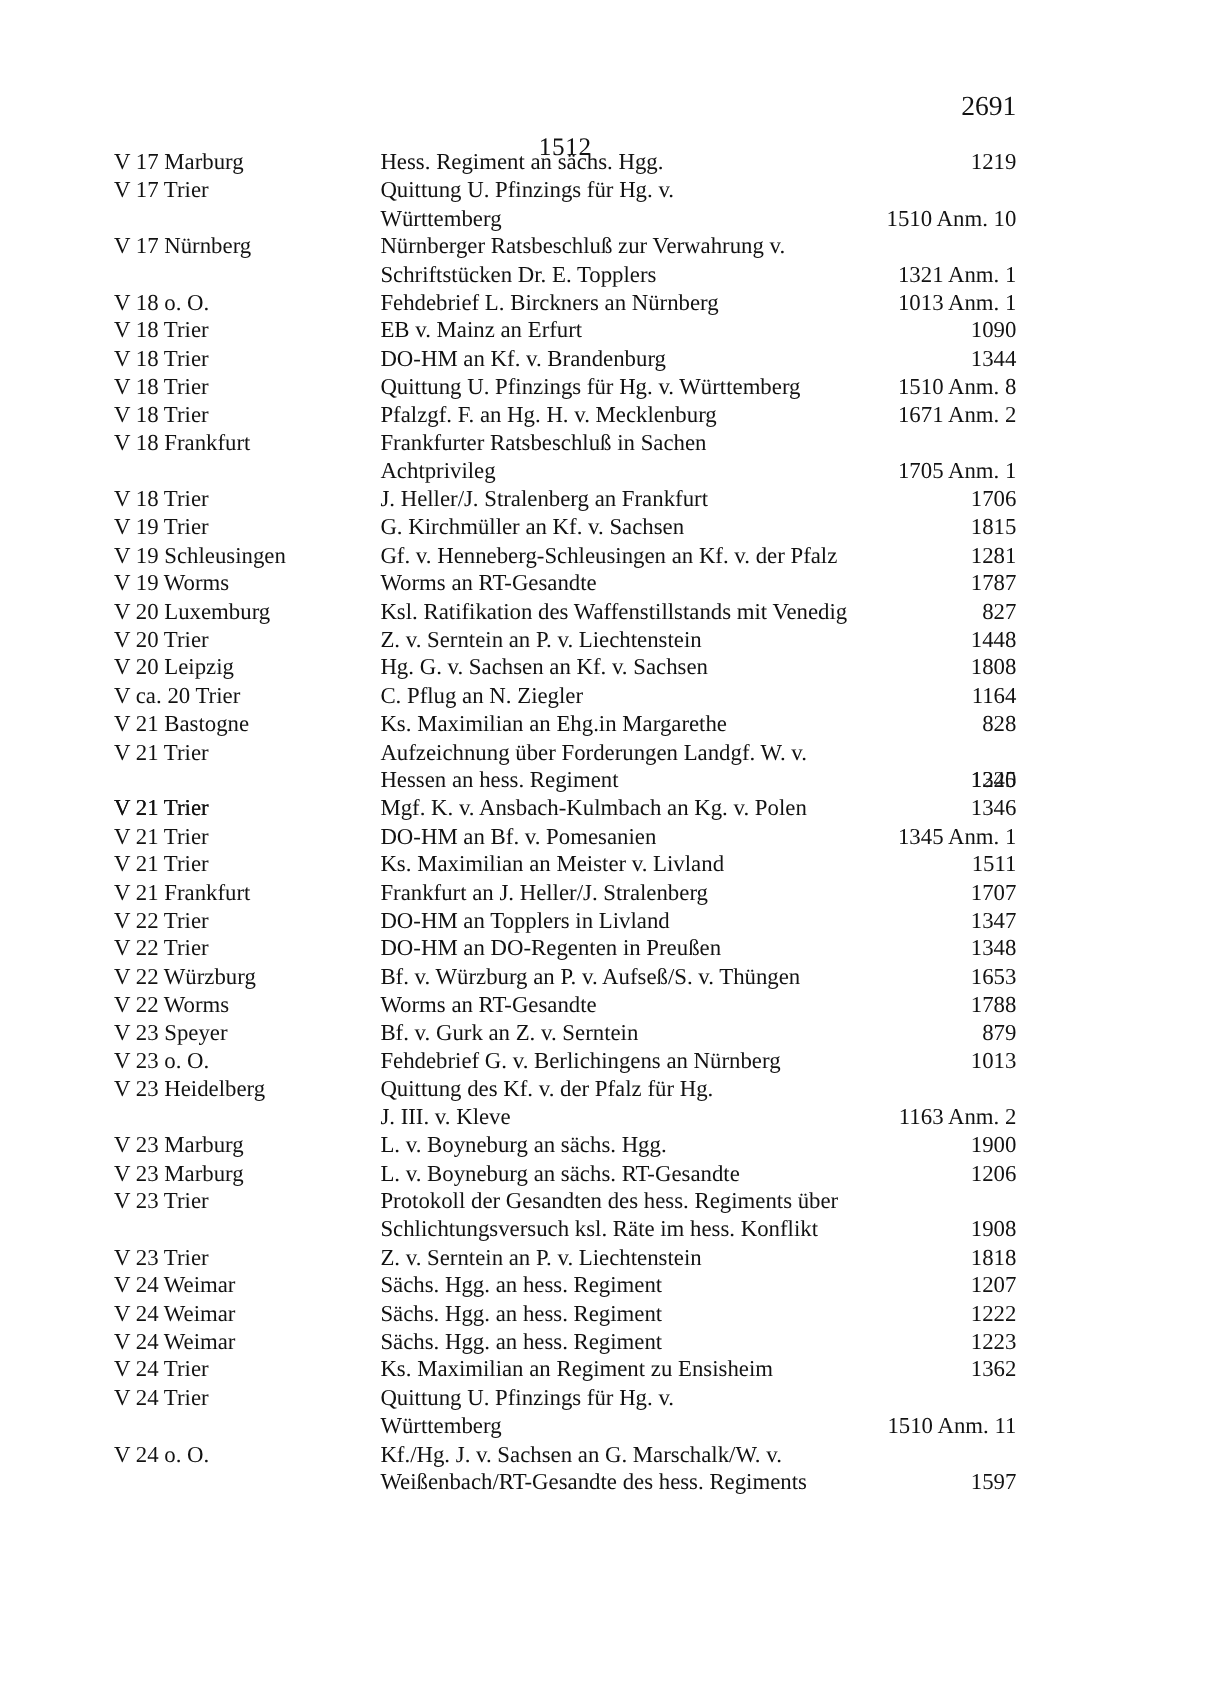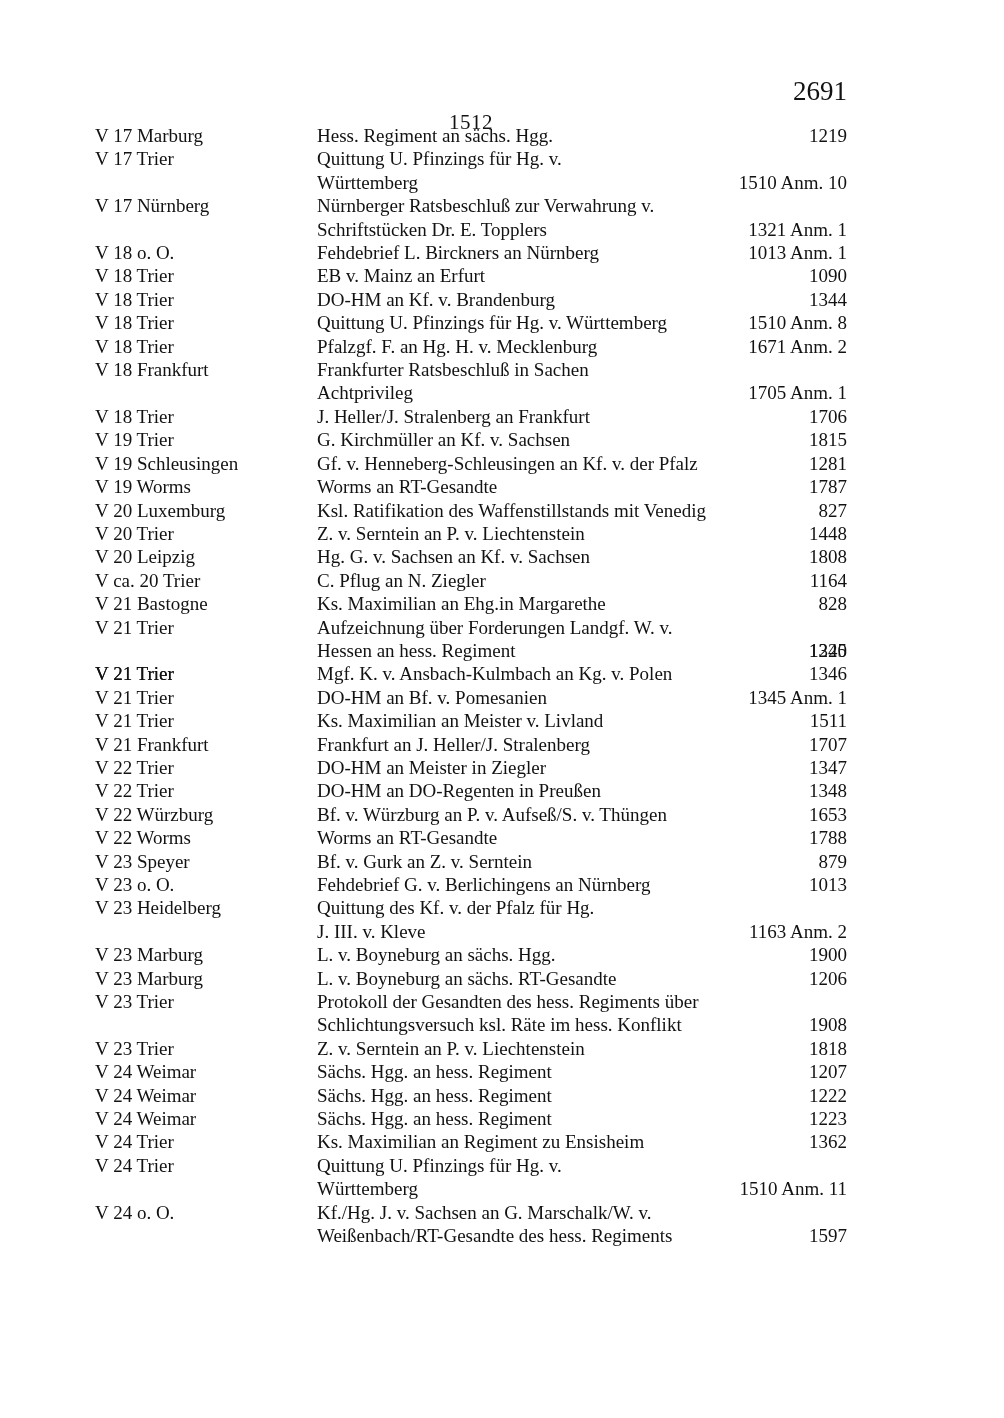--- a/index.html
+++ b/index.html
@@ -33,21 +33,21 @@
     left: 50%;
     transform: translateX(-50%);
     font-size: 21px;
     letter-spacing: 0.5px;
     margin-top: 28px;
   }
   .running-head .pagenum {
     position: absolute;
     right: 0;
     top: -6px;
-    font-size: 27px;
+    font-size: 23px;
   }
   .entries {
     line-height: 23.4px;
   }
   .entry {
     position: relative;
     padding-left: 210px;
   }
   .col-date {
     position: absolute;
@@ -216,21 +216,21 @@
   </div>
 
   <div class="entry">
     <span class="col-date">V 21 Frankfurt</span>
     <span class="col-desc">Frankfurt an J. Heller/J. Stralenberg</span>
     <span class="col-ref">1707</span>
   </div>
 
   <div class="entry">
     <span class="col-date">V 22 Trier</span>
-    <span class="col-desc">DO-HM an Meister in Ziegler</span>
+    <span class="col-desc">DO-HM an Topplers in Livland</span>
     <span class="col-ref">1347</span>
   </div>
 
   <div class="entry">
     <span class="col-date">V 22 Trier</span>
     <span class="col-desc">DO-HM an DO-Regenten in Preußen</span>
     <span class="col-ref">1348</span>
   </div>
 
   <div class="entry">

